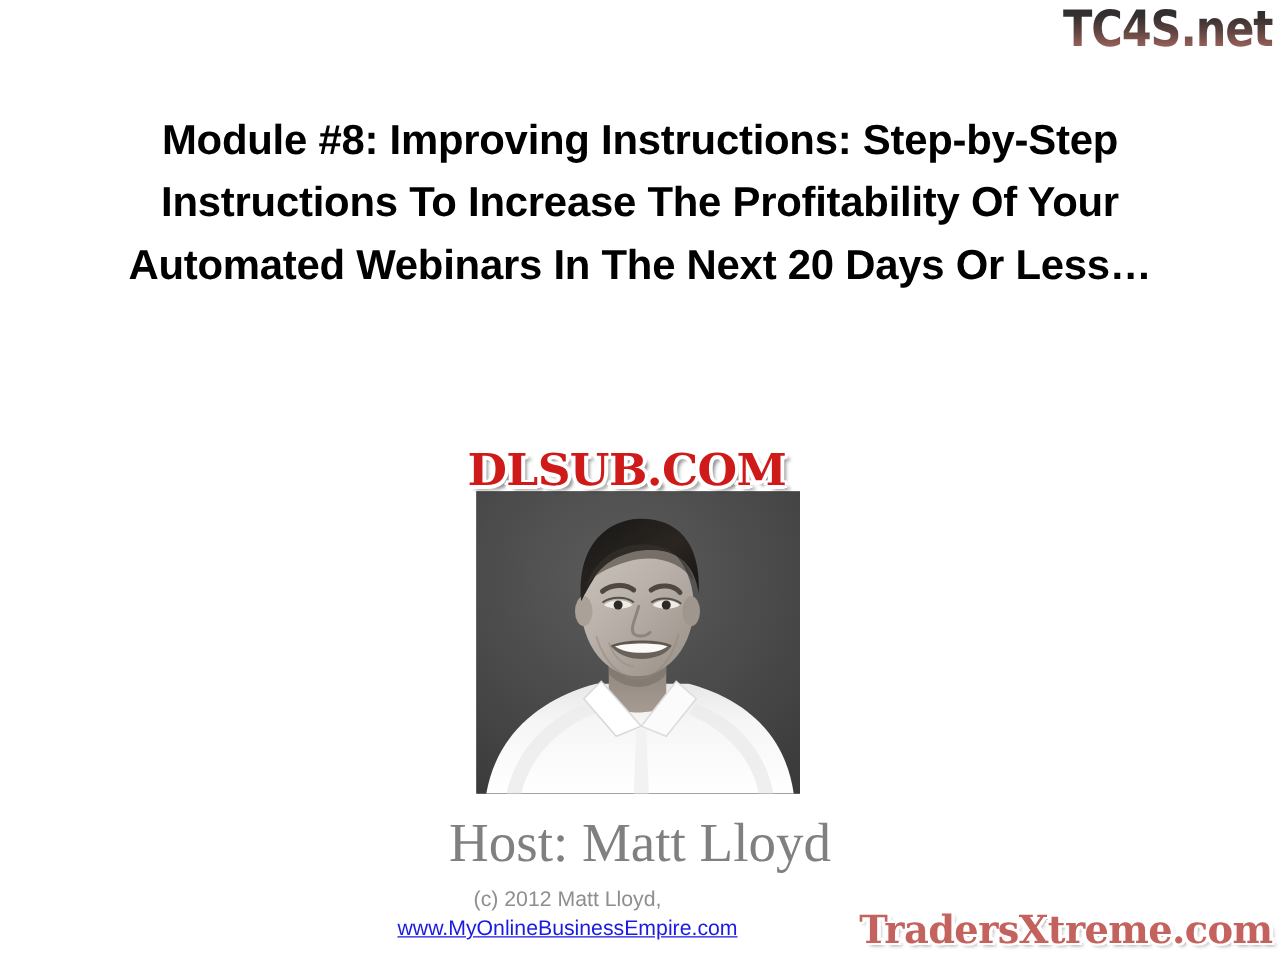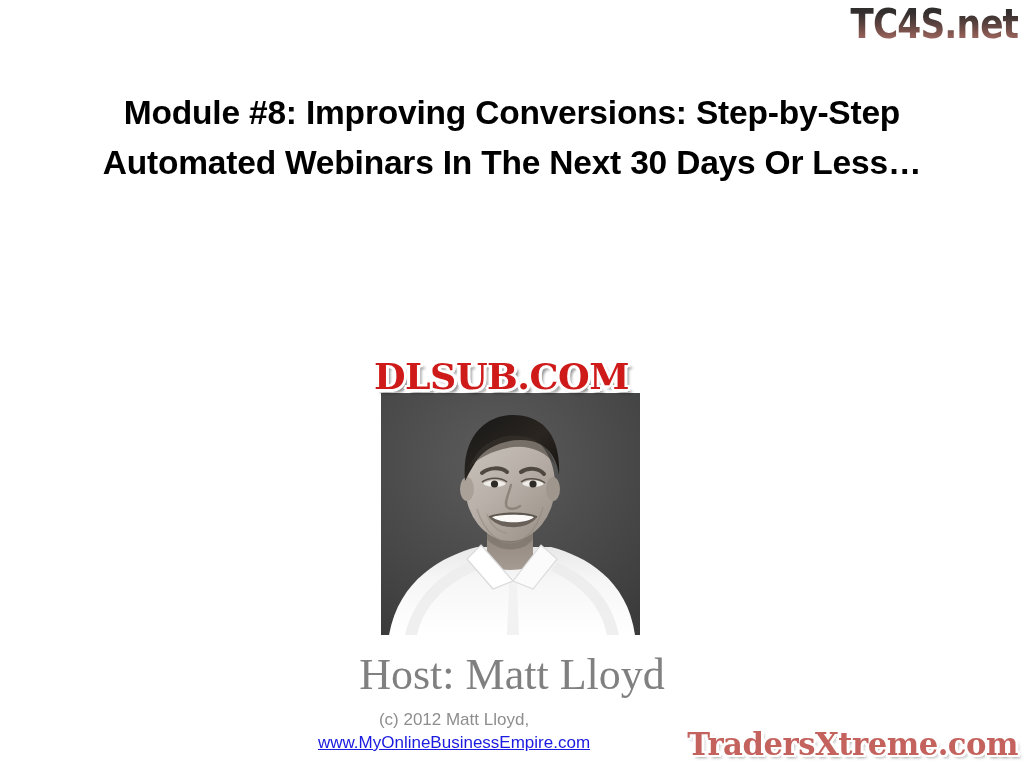--- a/index.html
+++ b/index.html
@@ -163,22 +163,23 @@
   }
 </style>
 </head>
 <body>
 
 <div id="slide">
 
   <div id="tc4s-watermark">TC4S.net</div>
 
   <div id="title">
-    <span class="tline">Module #8:  Improving Conversions: Step-by-Step</span>
-    <span class="tline">Automated Webinars In The Next 30 Days Or Less…</span>
+    <span class="tline">Module #8:  Improving Instructions: Step-by-Step</span>
+    <span class="tline">Instructions To Increase The Profitability Of Your</span>
+    <span class="tline">Automated Webinars In The Next 20 Days Or Less…</span>
   </div>
 
   <div id="portrait-wrap">
     <div id="portrait">
       <svg viewBox="0 0 259 242" preserveAspectRatio="none" aria-hidden="true">
         <defs>
           <radialGradient id="bgGrad" cx="45%" cy="28%" r="85%">
             <stop offset="0%" stop-color="#5c5c5c"></stop>
             <stop offset="55%" stop-color="#4a4a4a"></stop>
             <stop offset="100%" stop-color="#3b3b3b"></stop>

